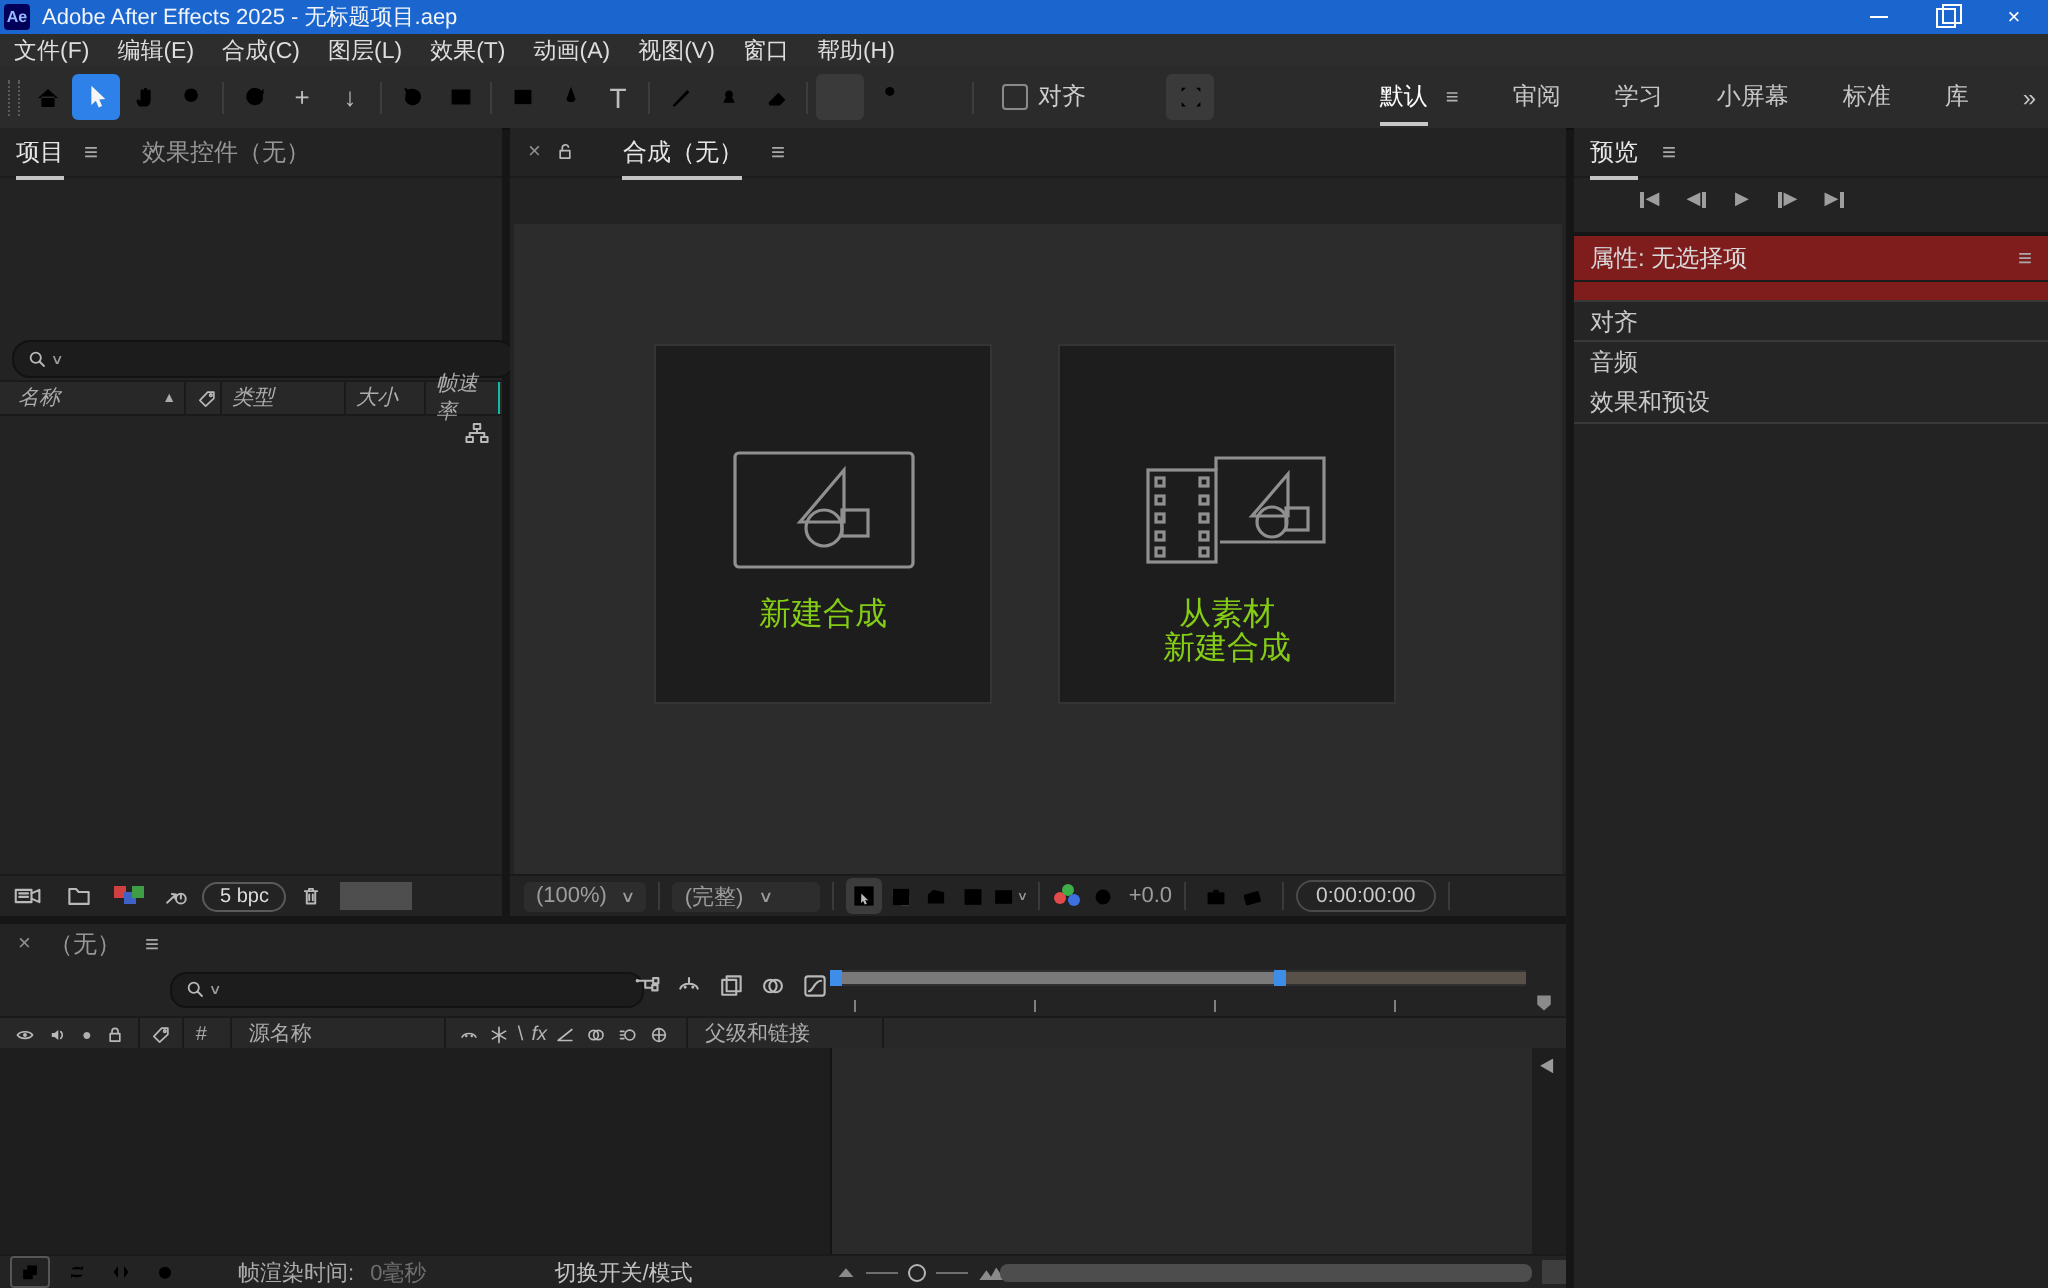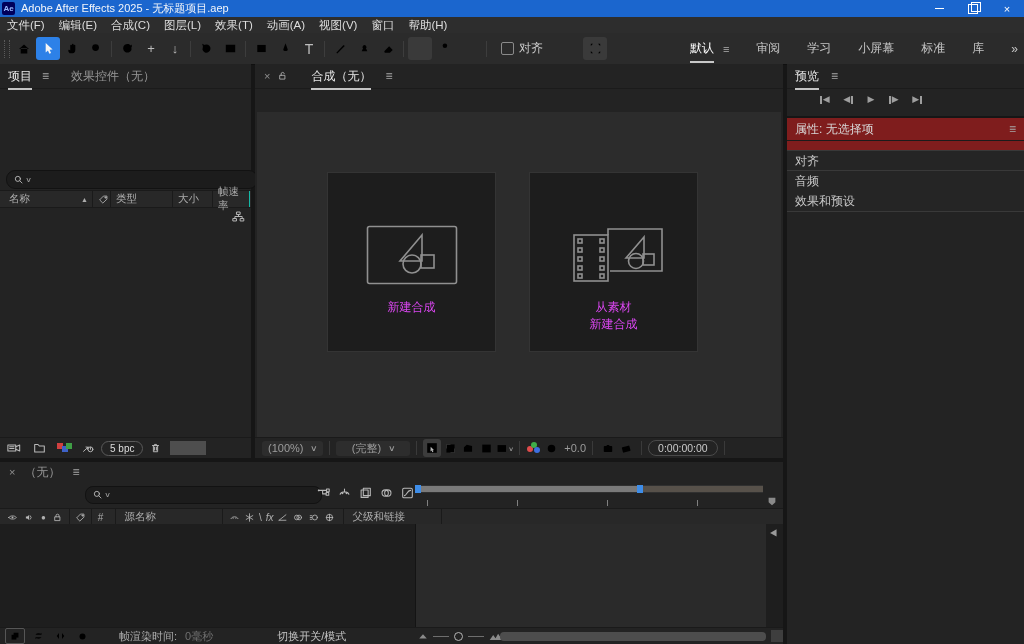--- a/index.html
+++ b/index.html
@@ -55,33 +55,33 @@
   .tab-active::after{content:"";position:absolute;left:0;right:0;bottom:-5px;height:2px;background:#C4C4C4;}
   .tab-inactive{color:#969696;}
   .hamb{color:#A8A8A8;font-size:12px;}
   .tab-close{color:#8F8F8F;font-size:11px;}
   
   .proj-search{position:absolute;left:6px;top:106px;width:238px;height:17px;background:#1C1C1C;
                border:1px solid #121212;border-radius:9px;display:flex;align-items:center;padding:0 6px;}
   .proj-search input{background:transparent;border:none;outline:none;color:#CCC;font-size:11px;width:170px;}
   .cols{position:absolute;left:0;right:0;display:flex;align-items:center;background:#282828;
         border-top:1px solid #1A1A1A;border-bottom:1px solid #1A1A1A;font-size:10.5px;color:#ACACAC;}
-  .proj-cols{top:126px;height:16px;}
+  .proj-cols{top:126px;height:16px;font-style:italic;}
   .col-cell{height:100%;display:flex;align-items:center;border-left:1px solid #1A1A1A;padding-left:5px;box-sizing:border-box;}
   .sort-arrow{font-size:7px;color:#ACACAC;margin-left:auto;margin-right:4px;}
   .proj-footer{position:absolute;left:0;right:0;bottom:0;height:20px;border-top:1px solid #1A1A1A;
                display:flex;align-items:center;background:#232323;}
   .bpc-pill{border:1px solid #5A5A5A;border-radius:8px;color:#DDD;font-size:10px;padding:1px 8px;margin:0 6px;}
   .gray-box{width:36px;height:14px;background:#4E4E4E;margin-left:8px;}
   
   .viewer{position:absolute;left:2px;top:48px;width:524px;height:326px;background:#2C2C2C;}
   .card{position:absolute;width:167px;height:178px;background:#1D1D1D;border:1px solid #343434;
         display:flex;flex-direction:column;align-items:center;}
   .card svg{stroke:#909090;fill:none;stroke-width:1.6;}
-  .card-label{color:#d946ef;font-size:12px;text-align:center;line-height:17px;margin-top:14px;}
+  .card-label{color:#84cc16;font-size:16px;text-align:center;line-height:17px;margin-top:14px;}
   .comp-footer{position:absolute;left:0;right:0;bottom:0;height:20px;border-top:1px solid #1A1A1A;
                display:flex;align-items:center;background:#232323;font-size:11px;color:#9C9C9C;}
   .dd{background:#2D2D2D;border-radius:3px;height:15px;display:flex;align-items:center;
       padding:0 6px;gap:8px;color:#9C9C9C;}
   .chev{font-size:8px;color:#9C9C9C;transform:scaleX(1.3);}
   .fsep{width:1px;height:14px;background:#3A3A3A;margin:0 6px;}
   .mini-ic{width:18px;height:18px;display:flex;align-items:center;justify-content:center;}
   .mini-ic.pressed{background:#3C3C3C;border-radius:3px;}
   .tc-pill{border:1px solid #4A4A4A;border-radius:8px;color:#C9C9C9;font-size:10.5px;padding:1px 9px;}
   .rgbdots{position:relative;width:16px;height:14px;}
@@ -417,21 +417,21 @@
           <div>新建合成</div>
         </div>
       </div>
     </div>
     <div class="comp-footer">
       <span class="dd" style="margin-left:7px">
         <span>(100%)</span>
           <span class="chev">∨</span>
       </span>
       <span class="fsep"></span>
-      <span class="dd" style="width:62px;justify-content:center">
+      <span class="dd" style="width:62px;justify-content:flex-start">
         <span>(完整)</span>
           <span class="chev">∨</span>
       </span>
       <span class="fsep"></span>
       <span class="mini-ic pressed">
           <svg width="14" height="14" viewBox="0 0 16 16">
             <rect x="2.5" y="2.5" width="11" height="11"></rect>
             <path d="M6.5 6.5 L10.5 10.5 L8.7 10.3 L9.6 12.4 L8.4 12.9 L7.5 10.8 L6.3 12 Z" fill="#B9B9B9" stroke="none"></path>
           </svg>
         </span>

